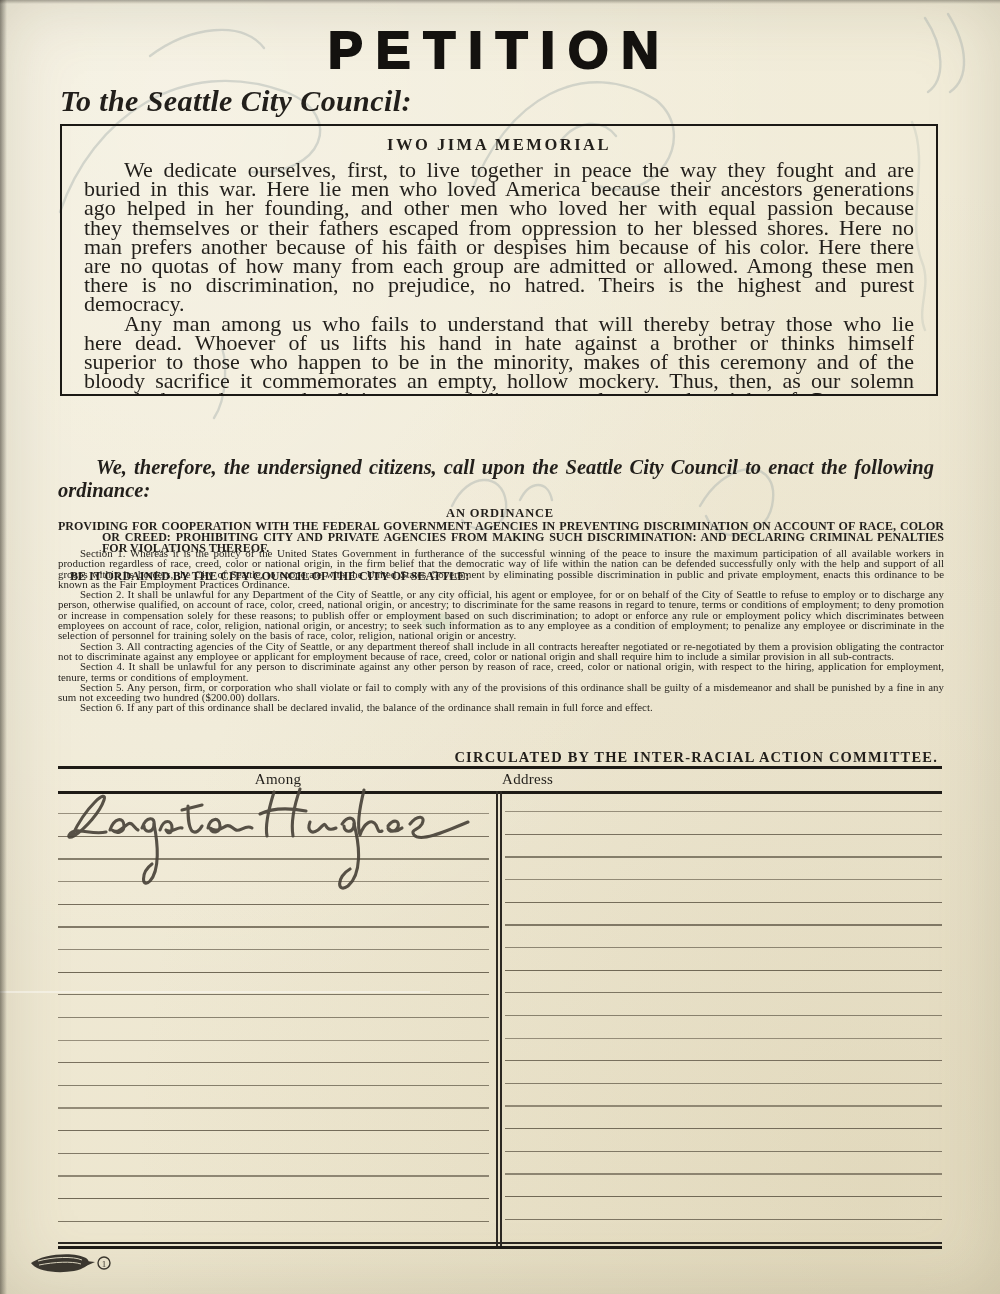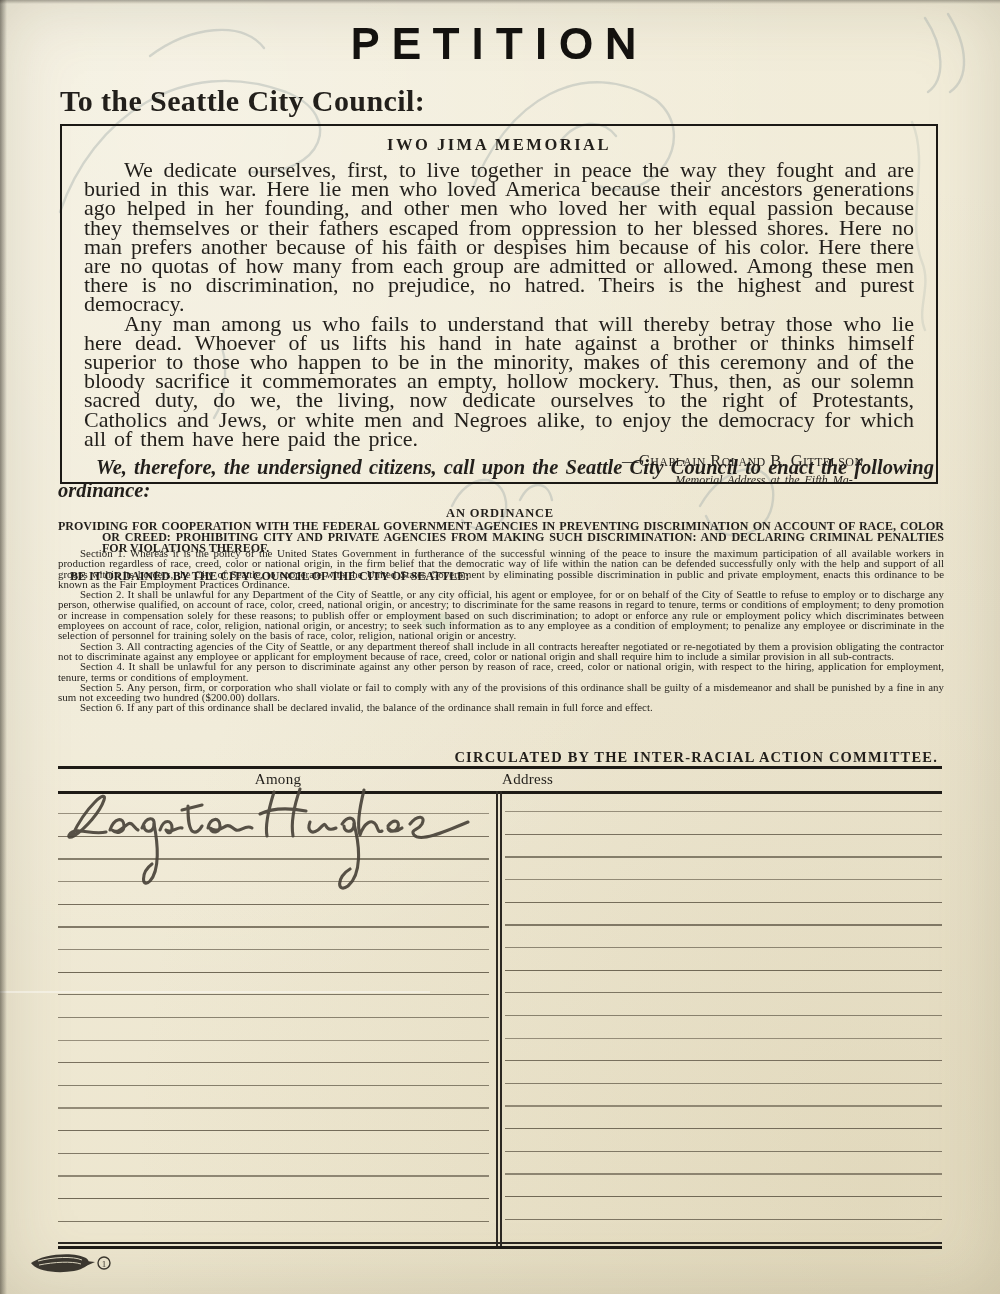--- a/index.html
+++ b/index.html
@@ -13,27 +13,27 @@
     box-shadow: inset 0 0 70px rgba(110,100,70,.22);
   }
   .page::before{content:"";position:absolute;left:0;top:0;bottom:0;width:7px;
     background:linear-gradient(90deg,rgba(45,42,33,.50),rgba(45,42,33,0));z-index:9;}
   .page::after{content:"";position:absolute;left:0;top:0;right:0;height:4px;
     background:linear-gradient(180deg,rgba(45,42,33,.35),rgba(45,42,33,0));z-index:9;}
 
   .ghosts{position:absolute;inset:0;pointer-events:none;z-index:1;}
 
   .title{position:absolute;top:20px;left:0;right:0;margin:0;text-align:center;
-    font-family:"Liberation Sans",sans-serif;font-weight:normal;font-size:42px;
+    font-family:"Liberation Sans",sans-serif;font-weight:bold;font-size:52px;
     letter-spacing:13px;color:#14120f;-webkit-text-stroke:2.2px #14120f;z-index:2;}
 
   .salutation{position:absolute;top:84px;left:60px;font-size:30px;font-weight:bold;
-    letter-spacing:.4px;z-index:2;}
-
-  .memorial-box{position:absolute;top:124px;left:60px;width:878px;height:360px;
+    font-style:italic;letter-spacing:.4px;z-index:2;}
+
+  .memorial-box{position:absolute;top:124px;left:60px;width:878px;height:272px;
     border:2.5px solid #1b1915;box-sizing:border-box;padding:9px 22px;overflow:hidden;z-index:2;}
   .memorial-heading{text-align:center;font-size:16.5px;font-weight:bold;letter-spacing:2.5px;margin-bottom:5px;}
   .memorial-p{margin:0;text-align:justify;text-indent:40px;font-size:22px;line-height:19.2px;word-spacing:2.5px;}
   .attribution{width:338px;margin-left:auto;margin-top:3px;text-align:center;}
   .attr-name{font-variant:small-caps;font-size:16.5px;letter-spacing:.4px;}
   .attr-source{font-style:italic;font-size:12px;line-height:19px;word-spacing:2px;margin-left:38px;}
 
   .cta{position:absolute;top:456px;left:58px;width:886px;margin:0;font-size:20.5px;
     line-height:22.5px;font-weight:bold;font-style:italic;text-indent:38px;word-spacing:2px;z-index:2;}
 

